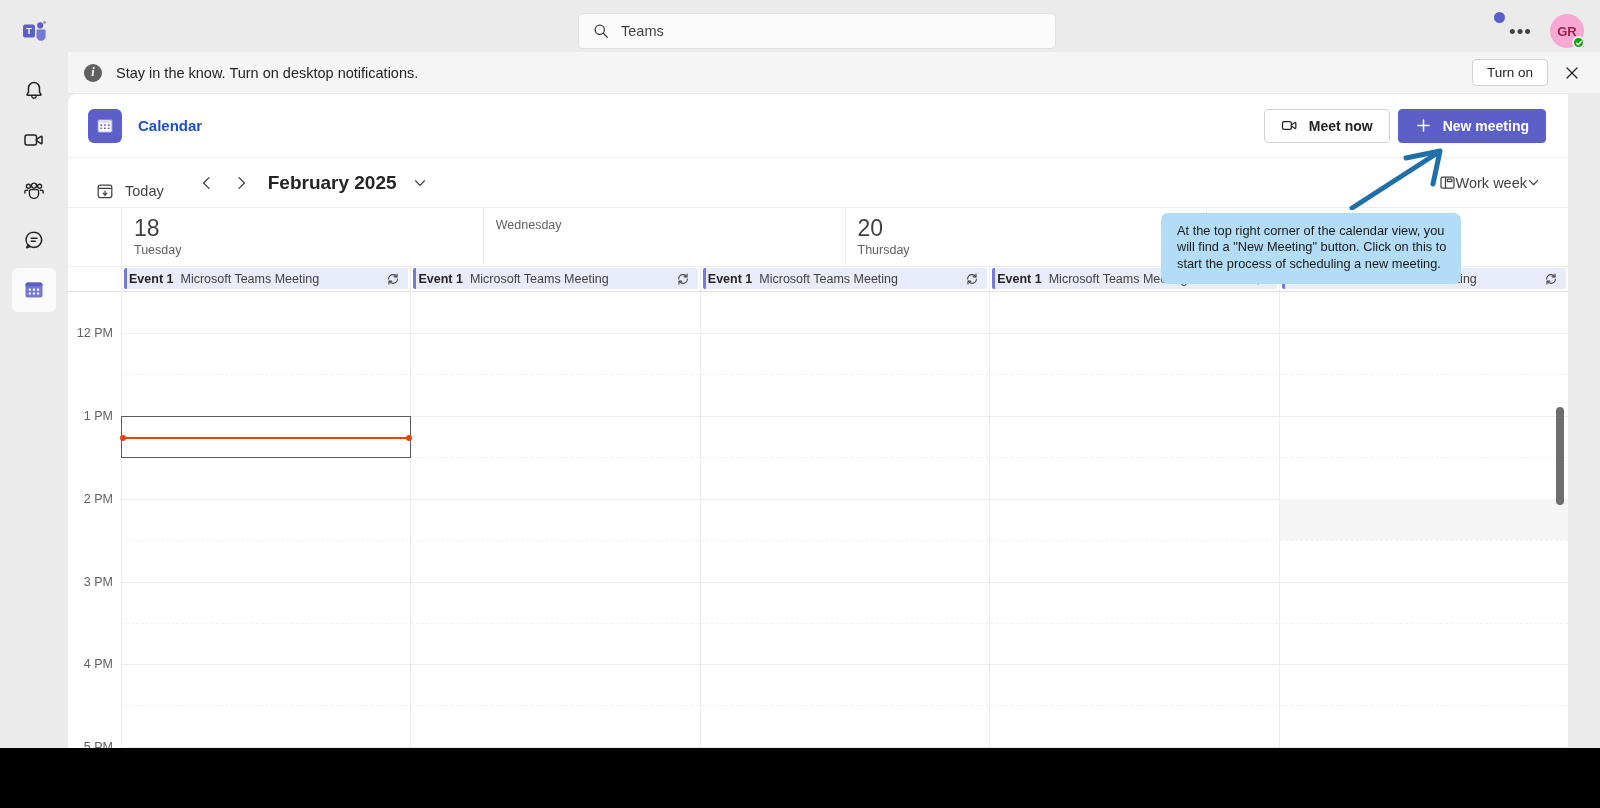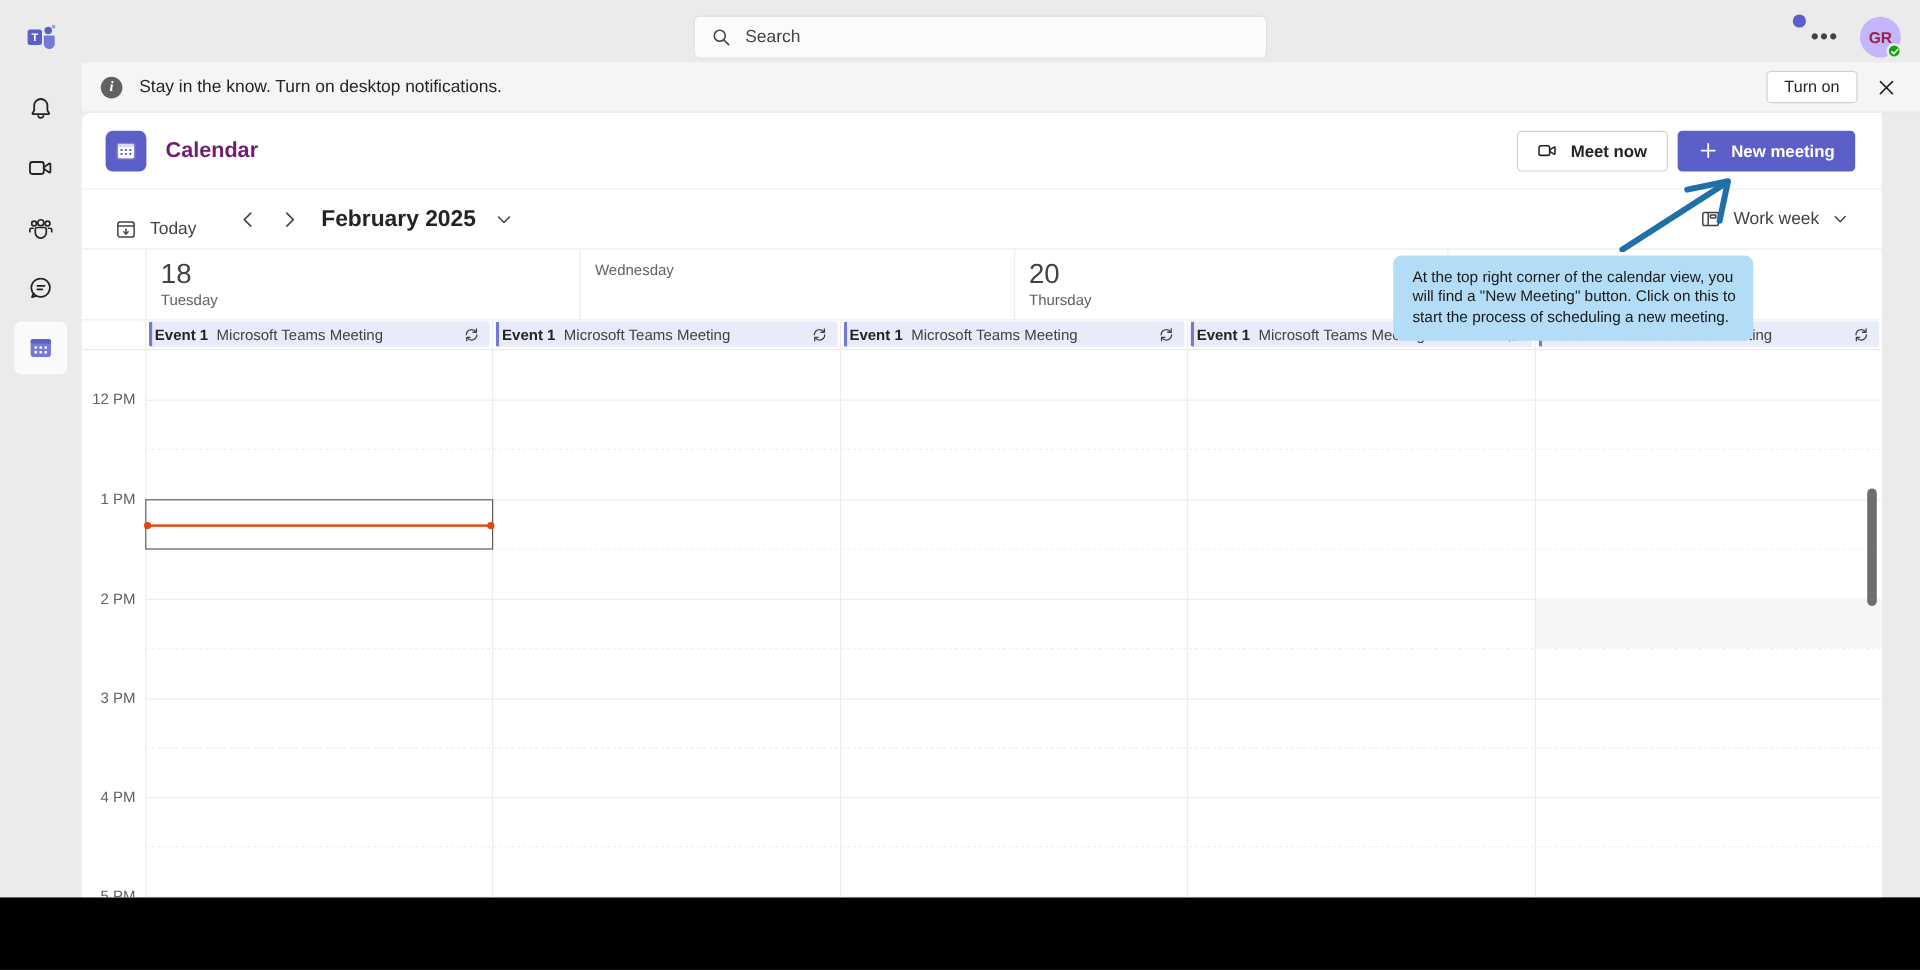--- a/index.html
+++ b/index.html
@@ -53,21 +53,21 @@
     position: relative;
   }
   .blue-dot {
     position: absolute; left: 1494px; top: 12px;
     width: 11px; height: 11px; border-radius: 50%;
     background: #5b5fc7;
   }
   .avatar-wrap { position: relative; width: 34px; height: 34px; }
   .avatar {
     width: 34px; height: 34px; border-radius: 50%;
-    background: #c4b5fd;
+    background: #f9a8d4;
     color: #9b2148;
     font-size: 13px; font-weight: 600;
     display: flex; align-items: center; justify-content: center;
     cursor: pointer;
   }
   .presence {
     position: absolute; right: -1px; bottom: -1px;
     width: 13px; height: 13px; border-radius: 50%;
     background: #13a10e; border: 2px solid #ebebeb;
     display: flex; align-items: center; justify-content: center;
@@ -141,21 +141,21 @@
     padding: 0 22px 0 20px;
     border-bottom: 1px solid #f0f0f0;
   }
   .cal-icon-badge {
     width: 34px; height: 34px; border-radius: 6px;
     background: #5b5fc7;
     display: flex; align-items: center; justify-content: center;
   }
   .cal-icon-badge svg { width: 20px; height: 20px; }
   .cal-title {
-    margin-left: 16px; font-size: 18px; font-weight: 700; color: #701a75;
+    margin-left: 16px; font-size: 15px; font-weight: 700; color: #1d4ed8;
   }
   .head-btns { margin-left: auto; display: flex; align-items: center; gap: 8px; }
   .hbtn {
     height: 34px; border: 1px solid #d1d1d1; border-radius: 4px;
     background: #fff; color: #242424;
     font-size: 14px; font-weight: 600;
     display: flex; align-items: center; gap: 11px;
     padding: 0 16px; cursor: pointer;
     font-family: "Liberation Sans", sans-serif;
   }
@@ -188,21 +188,21 @@
   .month-label {
     margin-left: 12px; font-size: 19px; font-weight: 700; color: #242424;
   }
   .chev {
     margin-left: 12px; display: flex; align-items: center;
     justify-content: center; cursor: pointer; color: #424242;
     width: 22px; height: 22px;
   }
   .chev svg { width: 14px; height: 14px; }
   .view-picker {
-    margin-left: auto; display: flex; align-items: center; gap: 11px;
+    margin-left: auto; display: flex; align-items: center; 
     cursor: pointer; padding: 4px 6px;
   }
   .view-picker svg.vicon { width: 17px; height: 17px; }
   .view-picker span { font-size: 14.5px; color: #424242; }
 
   
   .daygrid {
     position: relative;
     display: flex;
     border-bottom: 0;
@@ -353,21 +353,21 @@
     </div>
 
     <div class="search-wrap">
       <div class="search-box">
         <span style="display:flex">
           <svg width="16" height="16" viewBox="0 0 16 16" fill="none" stroke="#424242" stroke-width="1.3">
             <circle cx="6.8" cy="6.8" r="4.6"></circle>
             <line x1="10.3" y1="10.3" x2="14.2" y2="14.2" stroke-linecap="round"></line>
           </svg>
         </span>
-        <span class="search-placeholder">Search</span>
+        <span class="search-placeholder">Teams</span>
       </div>
     </div>
 
     <div class="blue-dot"></div>
 
     <div class="topbar-right">
       <div class="more-dots">•••</div>
       <div class="avatar-wrap">
         <div class="avatar">GR</div>
         <div class="presence">

